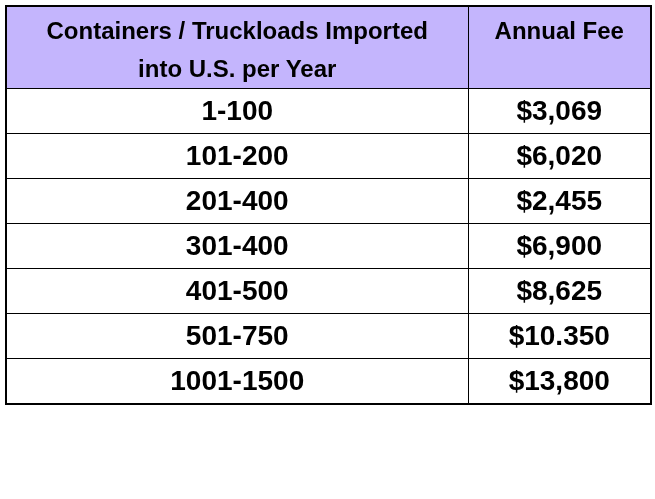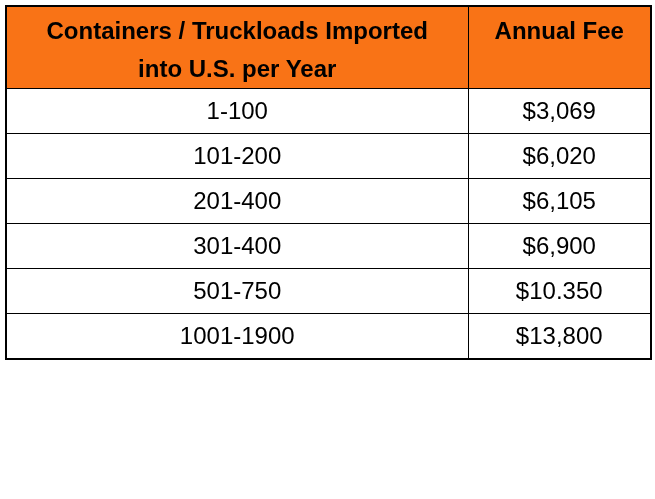--- a/index.html
+++ b/index.html
@@ -17,32 +17,32 @@
     width: 645px;
     margin: 5px 0 0 5px;
     border: 2px solid #000000;
   }
   .fee-table th, .fee-table td {
     border: 1px solid #000000;
     text-align: center;
     overflow: hidden;
   }
   .fee-table thead th {
-    background: #f97316;
+    background: #c4b5fd;
     font-weight: 700;
     font-size: 24px;
     vertical-align: top;
     padding: 5px 0 0 0;
     line-height: 38px;
     height: 76px;
   }
   .fee-table tbody td {
     background: #ffffff;
-    font-size: 24px;
-    font-weight: 400;
+    font-size: 28px;
+    font-weight: 700;
     vertical-align: middle;
     height: 44px;
     padding: 0;
     line-height: 1.1;
   }
   .col-range { width: 462px; }
   .col-fee   { width: 183px; }
   .hdr-line  { display: block; }
 </style>
 </head>
@@ -66,28 +66,32 @@
     <tr>
       <td>1-100</td>
       <td>$3,069</td>
     </tr>
     <tr>
       <td>101-200</td>
       <td>$6,020</td>
     </tr>
     <tr>
       <td>201-400</td>
-      <td>$6,105</td>
+      <td>$2,455</td>
     </tr>
     <tr>
       <td>301-400</td>
       <td>$6,900</td>
     </tr>
     <tr>
+      <td>401-500</td>
+      <td>$8,625</td>
+    </tr>
+    <tr>
       <td>501-750</td>
       <td>$10.350</td>
     </tr>
     <tr>
-      <td>1001-1900</td>
+      <td>1001-1500</td>
       <td>$13,800</td>
     </tr>
   </tbody>
 </table>
 
 </body></html>

